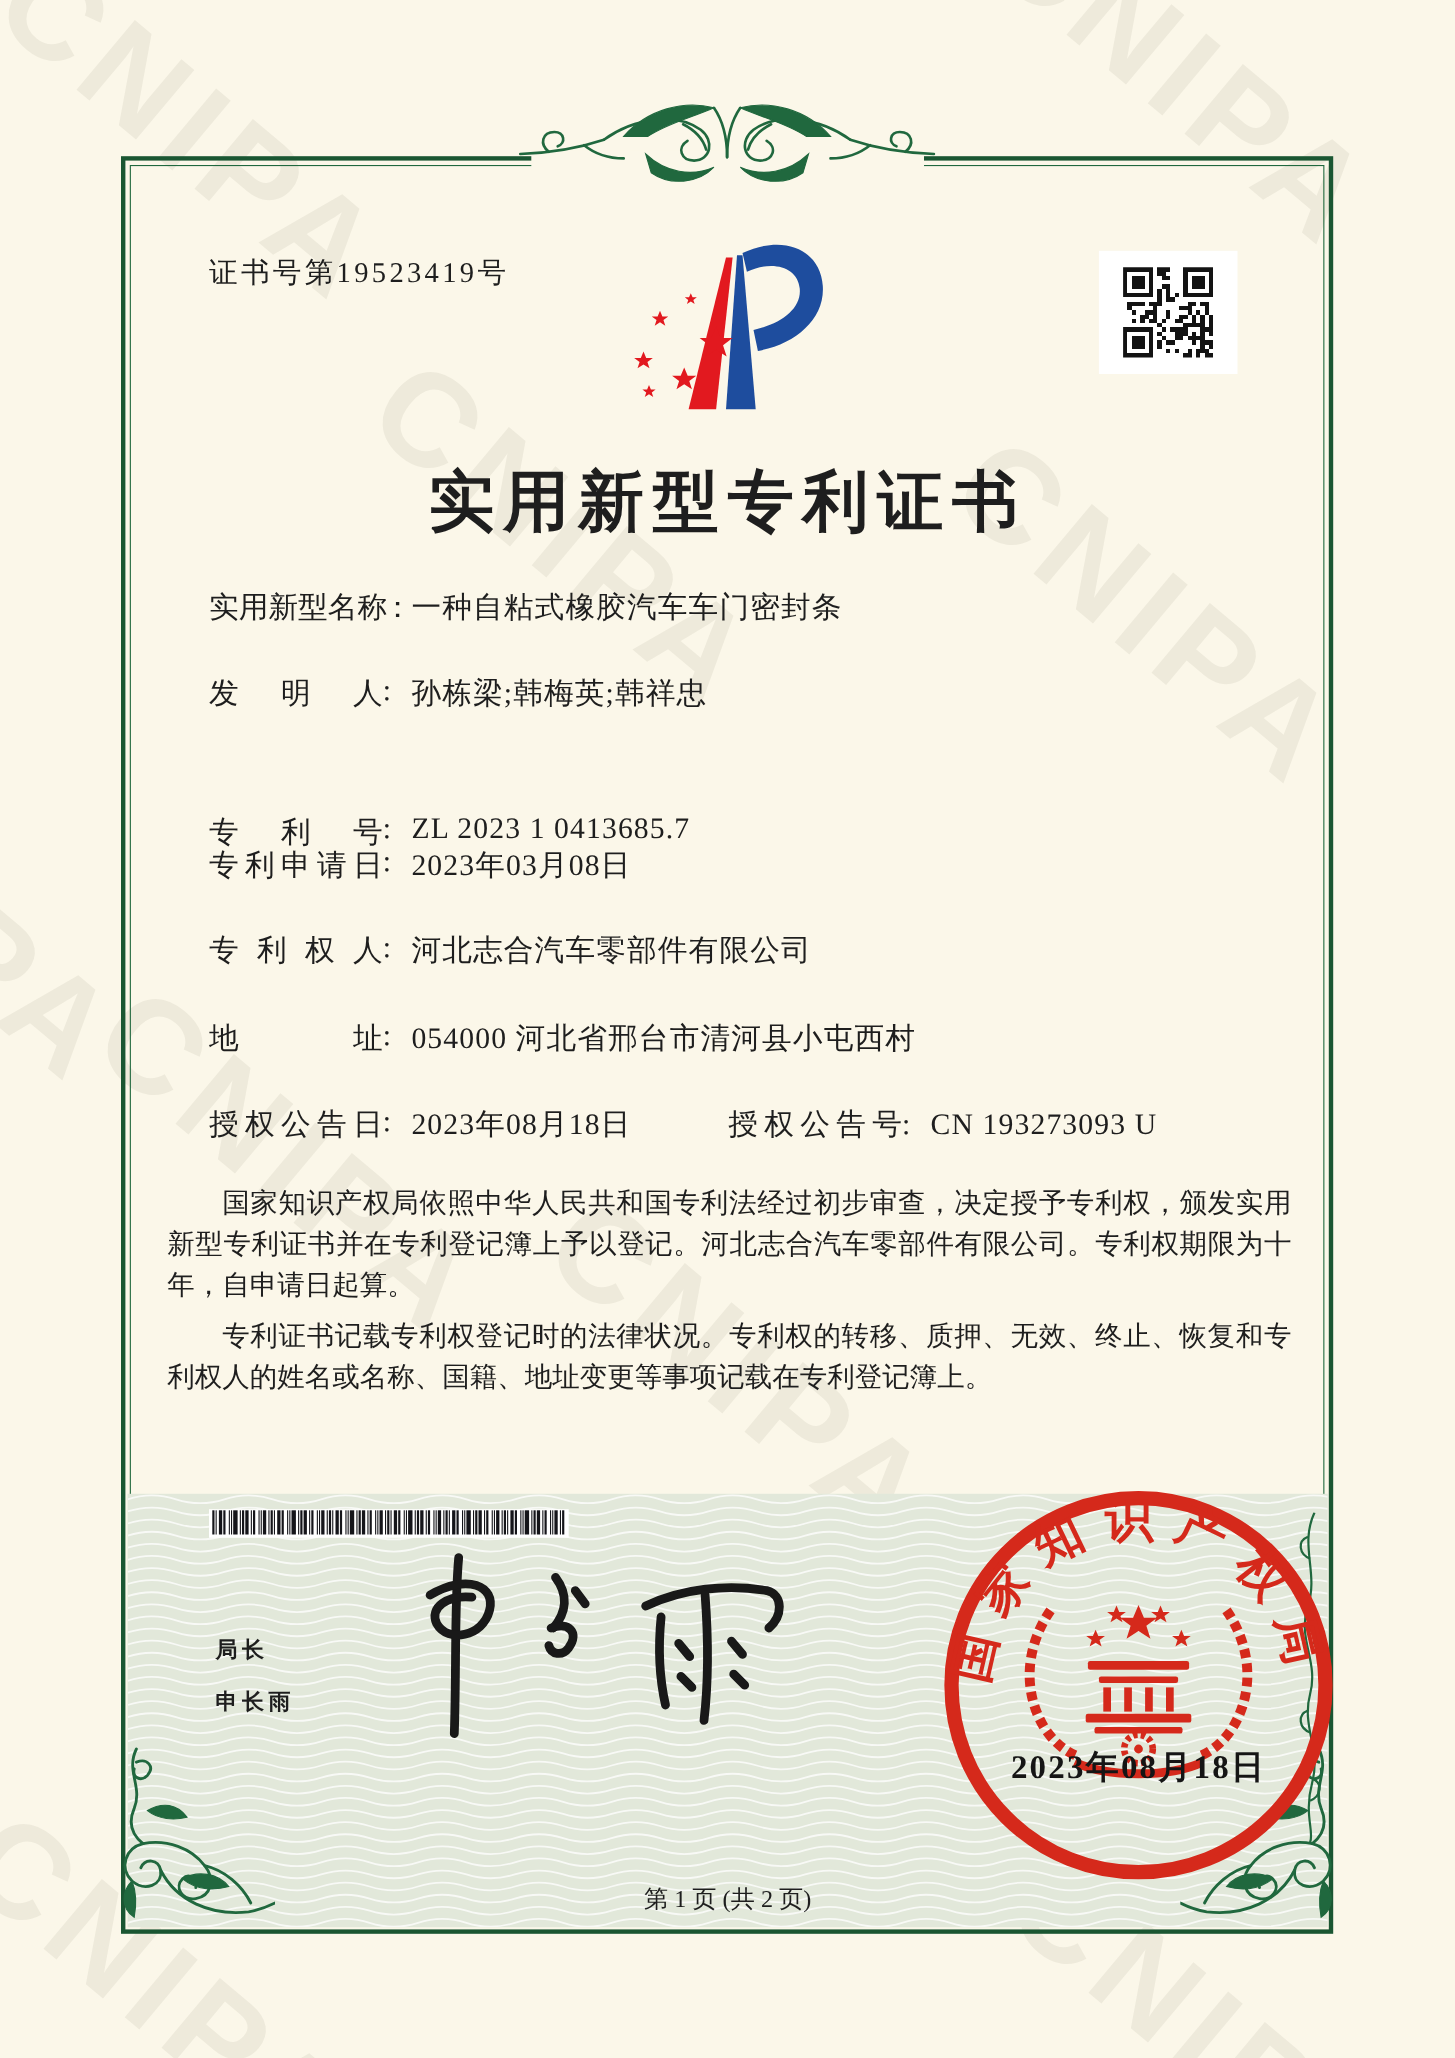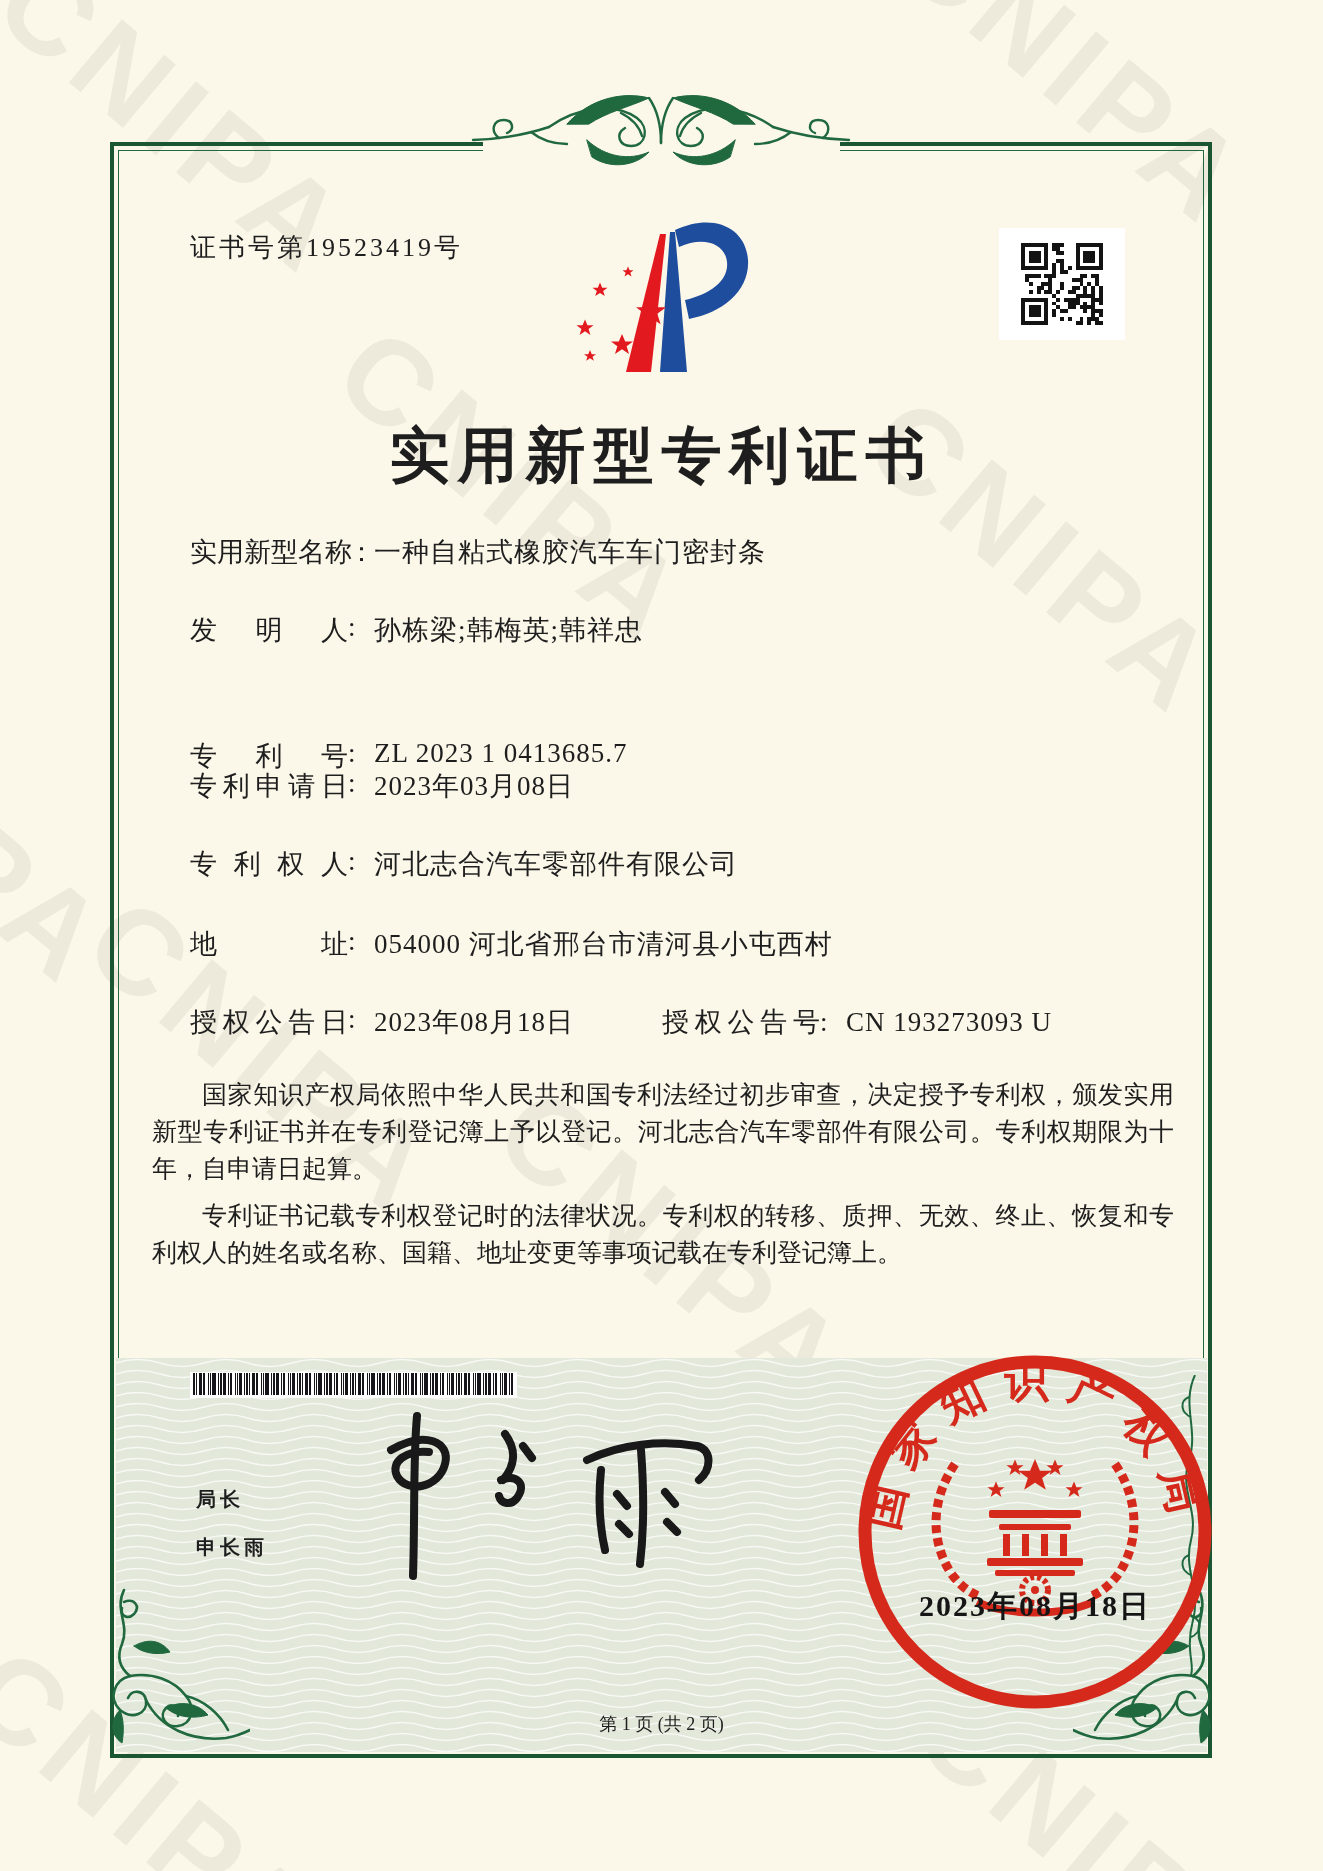--- a/index.html
+++ b/index.html
@@ -56,21 +56,21 @@
   
   #barcode{position:absolute; left:190px; top:1372px; height:24px; background:#ffffff;
     padding:1px 3px; font-size:0; white-space:nowrap;}
   #barcode span{display:inline-block; height:22px; background:#15151a; vertical-align:top;}
   
   .signer{
     position:absolute; left:196px; font-size:20px; font-weight:700;
     font-family:"Liberation Sans","DejaVu Sans",sans-serif; letter-spacing:4px;
   }
   
-  #pageNum{position:absolute; left:0; top:1712px; width:1323px; text-align:center; font-size:18px;}
+  #pageNum{position:absolute; left:0; top:1712px; width:1323px; text-align:center; font-size:22px;}
   #contBox{
     position:absolute; left:470px; top:1779px; width:390px; height:74px; background:#ffffff;
     display:flex; align-items:center; justify-content:center;
   }
   #contBox span{font-size:27px; letter-spacing:5px;}
   svg{display:block;}
   .seal-date{font-size:30px; letter-spacing:2px; fill:#151515; font-weight:600;}
 </style>
 </head>
 <body>

